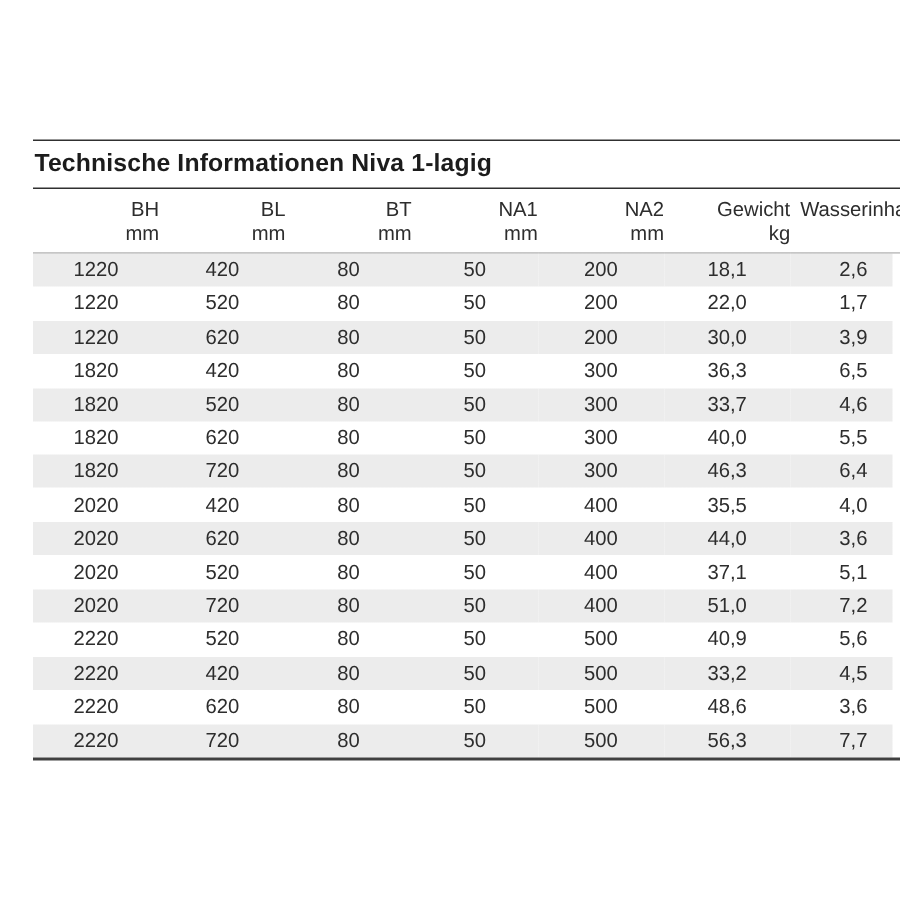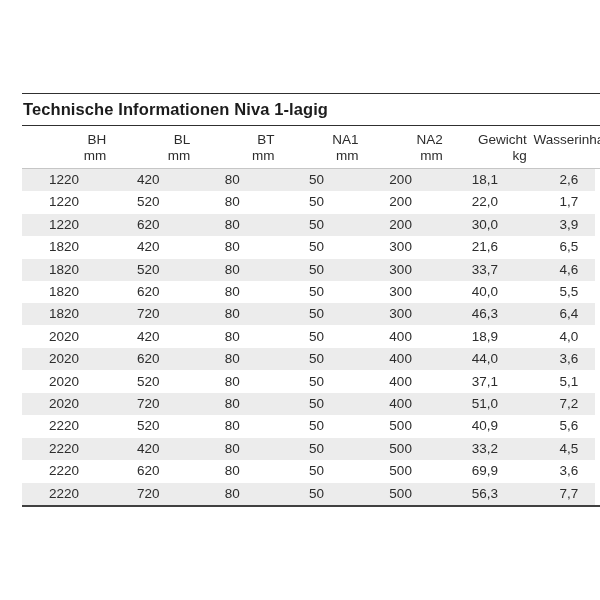--- a/index.html
+++ b/index.html
@@ -147,21 +147,21 @@
             <td>200</td>
             <td>30,0</td>
             <td>3,9</td>
           </tr>
           <tr>
             <td>1820</td>
             <td>420</td>
             <td>80</td>
             <td>50</td>
             <td>300</td>
-            <td>21,6</td>
+            <td>36,3</td>
             <td>6,5</td>
           </tr>
           <tr>
             <td>1820</td>
             <td>520</td>
             <td>80</td>
             <td>50</td>
             <td>300</td>
             <td>33,7</td>
             <td>4,6</td>
@@ -183,21 +183,21 @@
             <td>300</td>
             <td>46,3</td>
             <td>6,4</td>
           </tr>
           <tr>
             <td>2020</td>
             <td>420</td>
             <td>80</td>
             <td>50</td>
             <td>400</td>
-            <td>18,9</td>
+            <td>35,5</td>
             <td>4,0</td>
           </tr>
           <tr>
             <td>2020</td>
             <td>620</td>
             <td>80</td>
             <td>50</td>
             <td>400</td>
             <td>44,0</td>
             <td>3,6</td>
@@ -237,21 +237,21 @@
             <td>500</td>
             <td>33,2</td>
             <td>4,5</td>
           </tr>
           <tr>
             <td>2220</td>
             <td>620</td>
             <td>80</td>
             <td>50</td>
             <td>500</td>
-            <td>69,9</td>
+            <td>48,6</td>
             <td>3,6</td>
           </tr>
           <tr>
             <td>2220</td>
             <td>720</td>
             <td>80</td>
             <td>50</td>
             <td>500</td>
             <td>56,3</td>
             <td>7,7</td>

